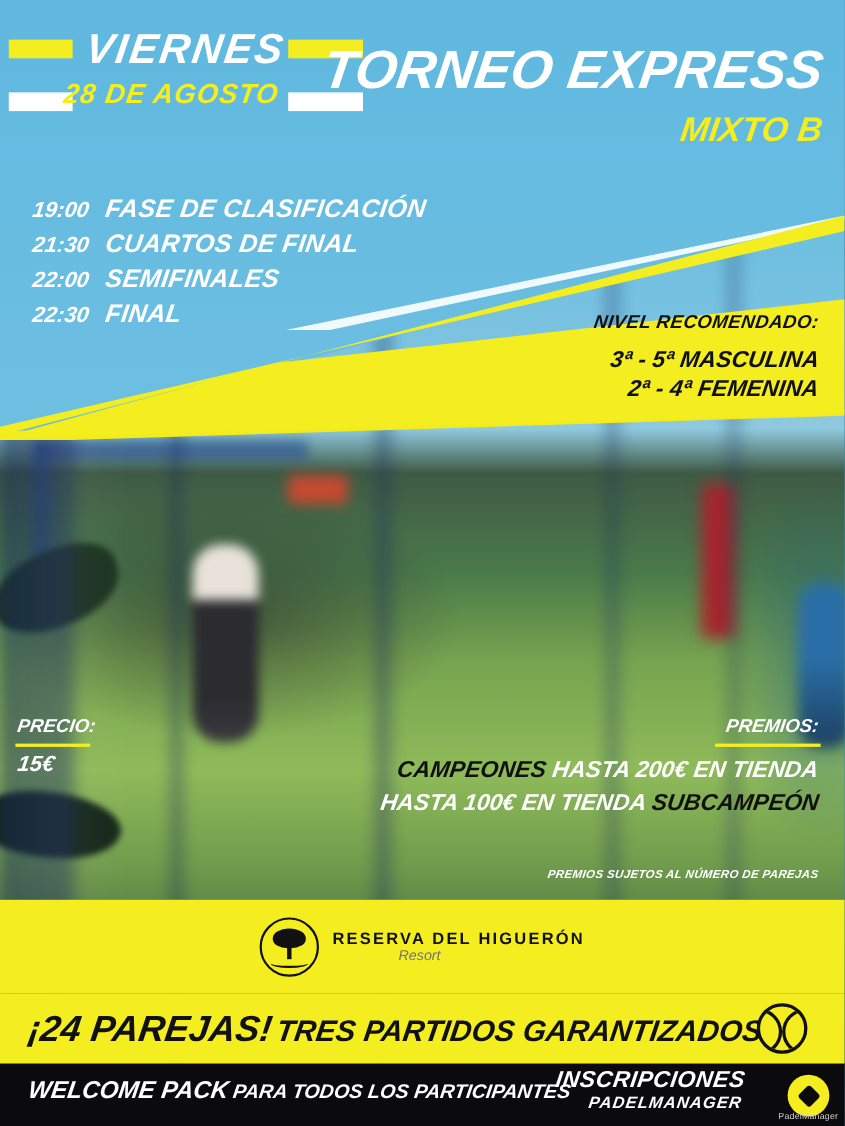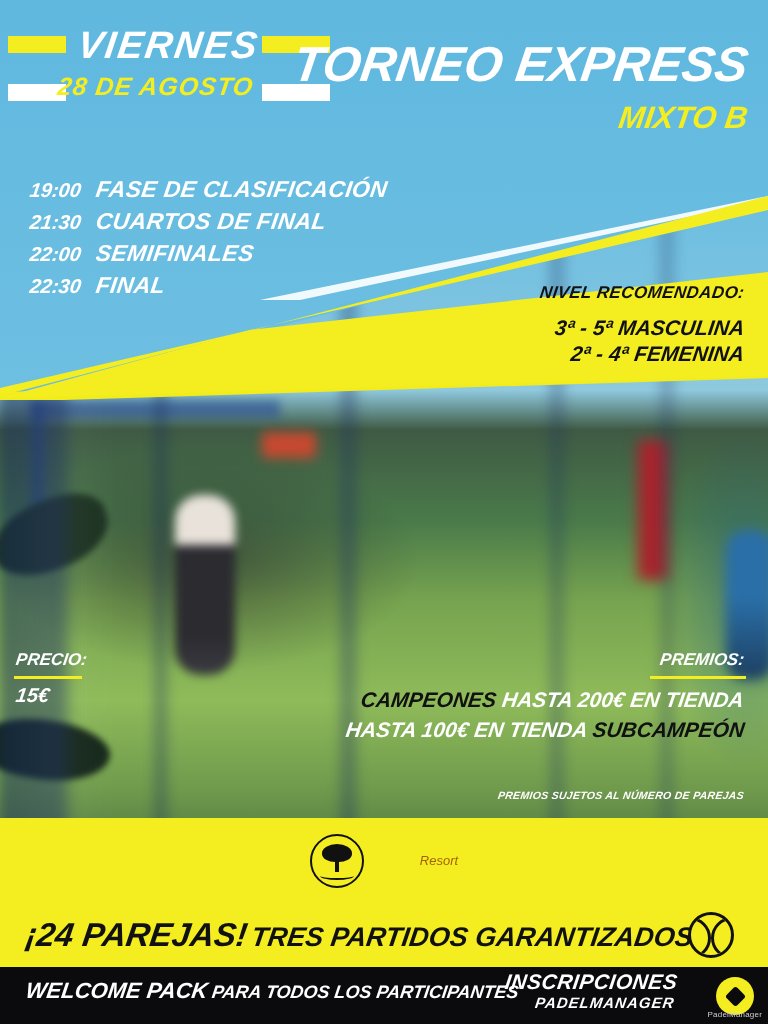--- a/index.html
+++ b/index.html
@@ -200,21 +200,21 @@
   .sponsor-mark .ring {
     position:absolute; inset:0; border:2.5px solid #111; border-radius:50%;
   }
   .tree-trunk { position:absolute; left:25px; top:22px; width:4px; height:16px; background:#111; }
   .tree-top { position:absolute; left:12px; top:10px; width:30px; height:18px; background:#111;
     border-radius:50% 50% 45% 45%; }
   .wave { position:absolute; left:10px; top:38px; width:34px; height:8px;
     border-bottom:2.5px solid #111; border-radius:0 0 50% 50%; }
   .sponsor-txt { line-height:1.05; }
   .sp-name { font-size:15px; font-weight:bold; letter-spacing:2px; color:#111; }
-  .sp-sub { font-size:13px; font-style:italic; color:#a16207; margin-left:44px; }
+  .sp-sub { font-size:13px; font-style:italic; color:#737373; margin-left:60px; }
 
   
   .parejas {
     position:absolute; left:0; top:903px; width:768px; height:64px;
     background:#f4ee21; display:flex; align-items:center;
   }
   .parejas-txt { margin-left:26px; font-style:italic; transform:skewX(-8deg); }
   .parejas-big { font-size:33px; font-weight:bold; color:#111; }
   .parejas-sm { font-size:27px; font-weight:bold; color:#111; }
   .ball-icon {
@@ -327,20 +327,21 @@
   <div class="note">PREMIOS SUJETOS AL NÚMERO DE PAREJAS</div>
 
   <div class="sponsor">
     <div class="sponsor-mark">
       <div class="ring"></div>
       <div class="tree-top"></div>
       <div class="tree-trunk"></div>
       <div class="wave"></div>
     </div>
     <div class="sponsor-txt">
+      <div class="sp-name">RESERVA DEL HIGUERÓN</div>
       <div class="sp-sub">Resort</div>
     </div>
   </div>
 
   <div class="parejas">
     <div class="parejas-txt">
       <span class="parejas-big">¡24 PAREJAS!</span>
       <span class="parejas-sm">TRES PARTIDOS GARANTIZADOS</span>
     </div>
   </div>

